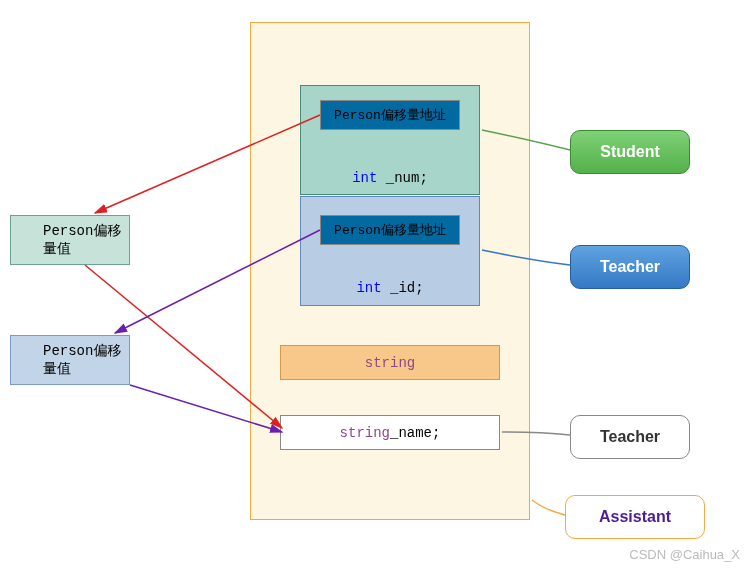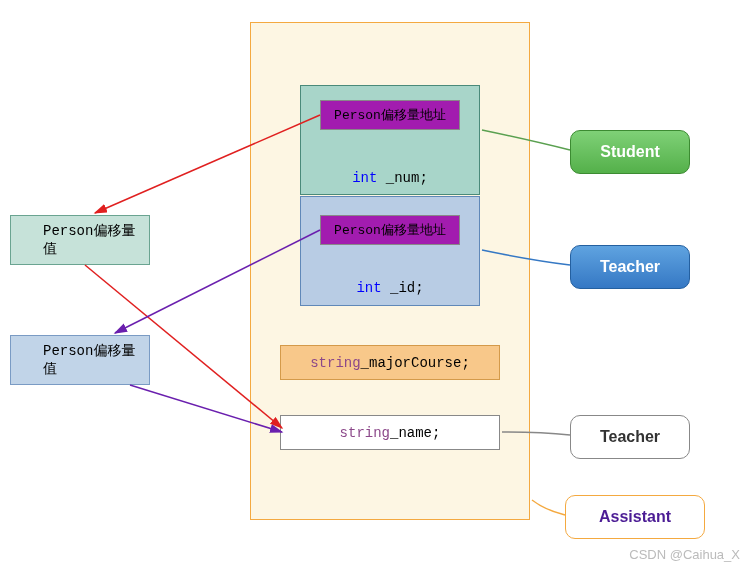--- a/index.html
+++ b/index.html
@@ -24,21 +24,21 @@
       position: absolute;
       left: 300px; top: 196px;
       width: 180px; height: 110px;
       background: #B8CCE4;
       border: 1px solid #6088B8;
     }
     .addr-box {
       position: absolute;
       left: 320px;
       width: 140px; height: 30px;
-      background: #a21caf;
+      background: #0369a1;
       border: 1px solid #888;
       display: flex;
       align-items: center;
       justify-content: center;
       font-size: 13px;
     }
     .addr1 { top: 100px; }
     .addr2 { top: 215px; }
     .field-line {
       position: absolute;
@@ -67,21 +67,21 @@
       width: 220px; height: 35px;
       background: #fff;
       border: 1px solid #888;
       display: flex; align-items: center; justify-content: center;
       font-size: 14px;
     }
     
     .offset-box {
       position: absolute;
       left: 10px;
-      width: 140px; height: 50px;
+      width: 120px; height: 50px;
       display: flex; align-items: center; justify-content: center;
       font-size: 14px;
       border-width: 1px;
       border-style: solid;
       padding-left: 32px;
     }
     .offset1 {
       top: 215px;
       background: #C6E2D9;
       border-color: #6AA491;
@@ -131,21 +131,20 @@
   <span class="kw">int</span><span class="var"> _num;</span>
 </div>
 
 <div class="addr-box addr2 mono">Person偏移量地址</div>
 <div class="field-line field-id mono">
   <span class="kw">int</span><span class="var"> _id;</span>
 </div>
 
 <div class="major-box mono">
   <span class="str">string</span>
-    <span> _majorCourse;</span>
 </div>
 <div class="name-box mono">
   <span class="str">string</span>
     <span> _name;</span>
 </div>
 
 <div class="offset-box offset1 mono">Person偏移量值</div>
 <div class="offset-box offset2 mono">Person偏移量值</div>
 
 <div class="callout callout-student">Student</div>

